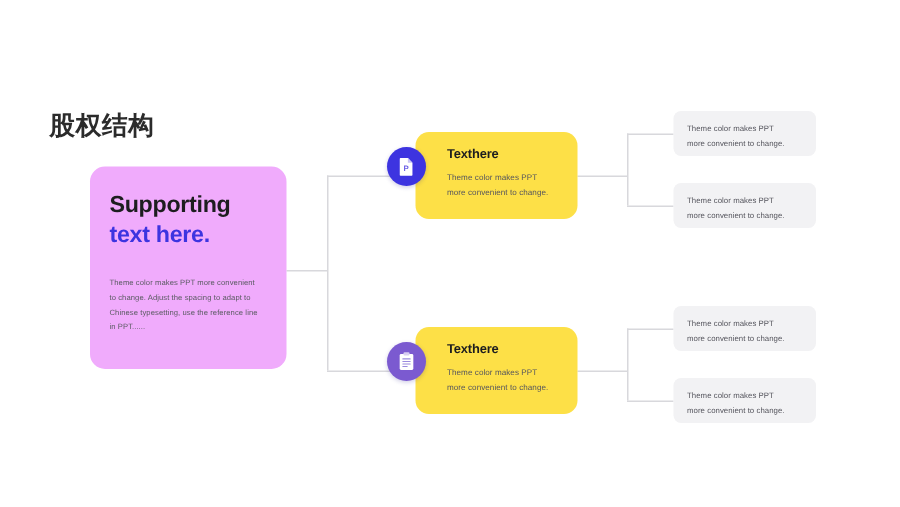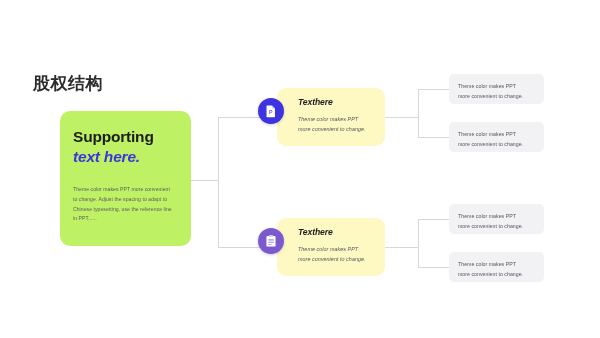--- a/index.html
+++ b/index.html
@@ -33,33 +33,33 @@
     margin-top: 48px;
   }
 
   
   #main-card {
     position: absolute;
     left: 60px;
     top: 111px;
     width: 131px;
     height: 135px;
-    background: #bef264;
+    background: #f0abfc;
     border-radius: 10px;
     box-sizing: border-box;
     padding: 16px 13px 0 13px;
   }
   .main-head {
     font-size: 15.5px;
     font-weight: bold;
     line-height: 1.28;
     letter-spacing: -0.2px;
   }
   .main-head-dark { color: #1d1d1f; }
-  .main-head-accent { color: #3d34e0; font-style: italic; }
+  .main-head-accent { color: #3d34e0; }
   #main-body {
     margin-top: 18px;
     font-size: 5.1px;
     line-height: 1.95;
     color: #5b5b63;
     letter-spacing: 0.05px;
   }
 
   
   .line {
@@ -67,25 +67,24 @@
     background: #d8d8dc;
   }
   .line-h { height: 1px; }
   .line-v { width: 1px; }
 
   
   .mid-card {
     position: absolute;
     width: 108px;
     height: 58px;
-    background: #fef9c3;
+    background: #fde047;
     border-radius: 9px;
     box-sizing: border-box;
     padding: 9px 10px 0 21px;
-    font-style: italic;
   }
   #mid-card-1 { left: 277px; top: 88px; }
   #mid-card-2 { left: 277px; top: 218px; }
   .mid-title {
     font-size: 8.6px;
     font-weight: bold;
     color: #1d1d1f;
     letter-spacing: -0.1px;
   }
   .mid-body {

